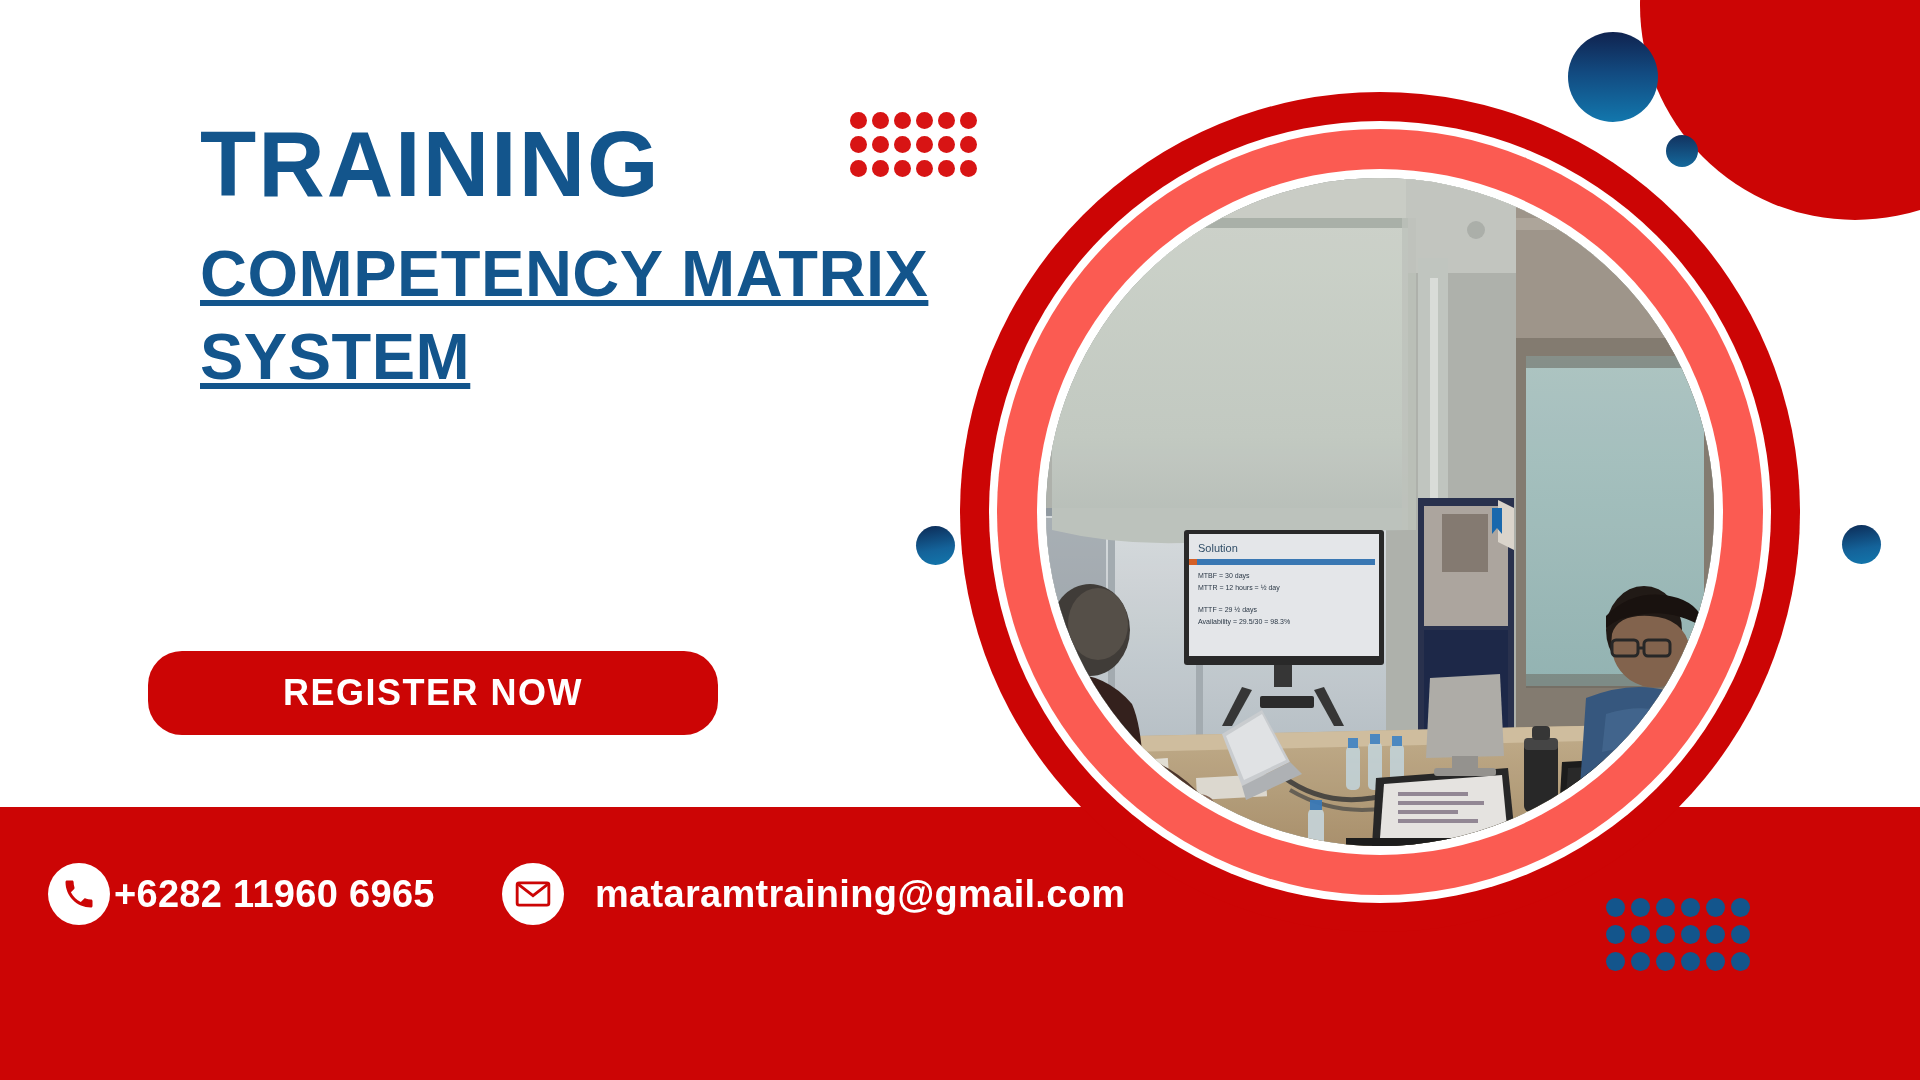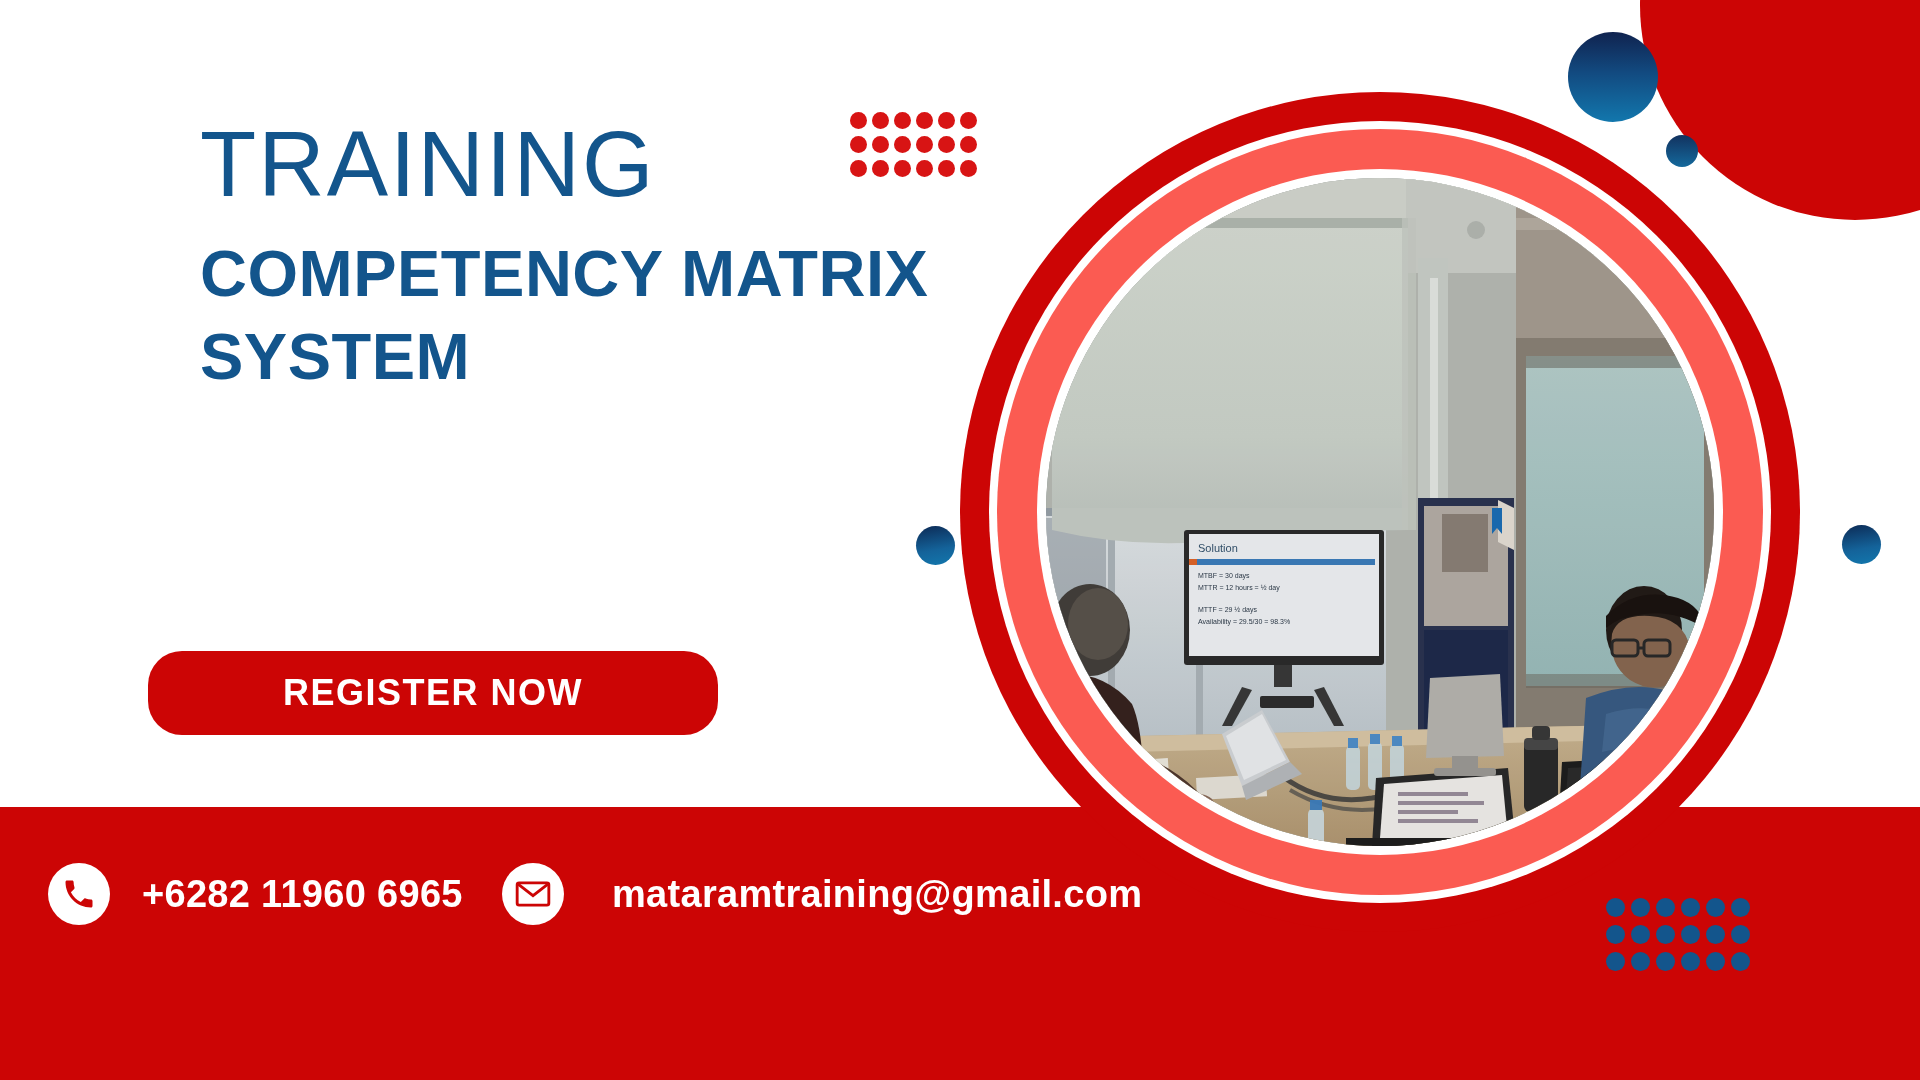--- a/index.html
+++ b/index.html
@@ -104,35 +104,36 @@
 
   
   .headline {
     position: absolute;
     top: 118px;
     left: 200px;
     z-index: 7;
   }
   .headline-main {
     font-size: 92px;
-    font-weight: 400;
+    font-weight: 700;
     letter-spacing: 2px;
     color: #13558c;
     line-height: 1.0;
     margin: 0 0 22px 0;
     font-stretch: condensed;
   }
   .headline-sub {
     font-size: 65px;
     font-weight: 700;
     color: #13558c;
     line-height: 1.28;
     margin: 0;
     letter-spacing: 0.5px;
     max-width: 780px;
+    text-decoration: underline;
   }
 
   
   .cta-button {
     position: absolute;
     top: 651px;
     left: 148px;
     width: 570px;
     height: 84px;
     border: none;
@@ -227,28 +228,28 @@
     height: 62px;
     border-radius: 50%;
     background: #ffffff;
     display: flex;
     align-items: center;
     justify-content: center;
     flex: none;
   }
   .contact-icon svg { display: block; }
   .contact-text {
-    margin-left: 32px;
+    margin-left: 4px;
     color: #ffffff;
     font-size: 38px;
     font-weight: 700;
     white-space: nowrap;
     letter-spacing: 0.3px;
   }
-  .contact-row-2 .contact-text { margin-left: 48px; }
+  .contact-row-2 .contact-text { margin-left: 31px; }
   .contact-row-3 .contact-text { margin-left: 26px; }
 </style>
 </head>
 <body>
 
 <div class="banner">
 
   <div class="footer"></div>
 
   <div class="corner-red-topright"></div>

